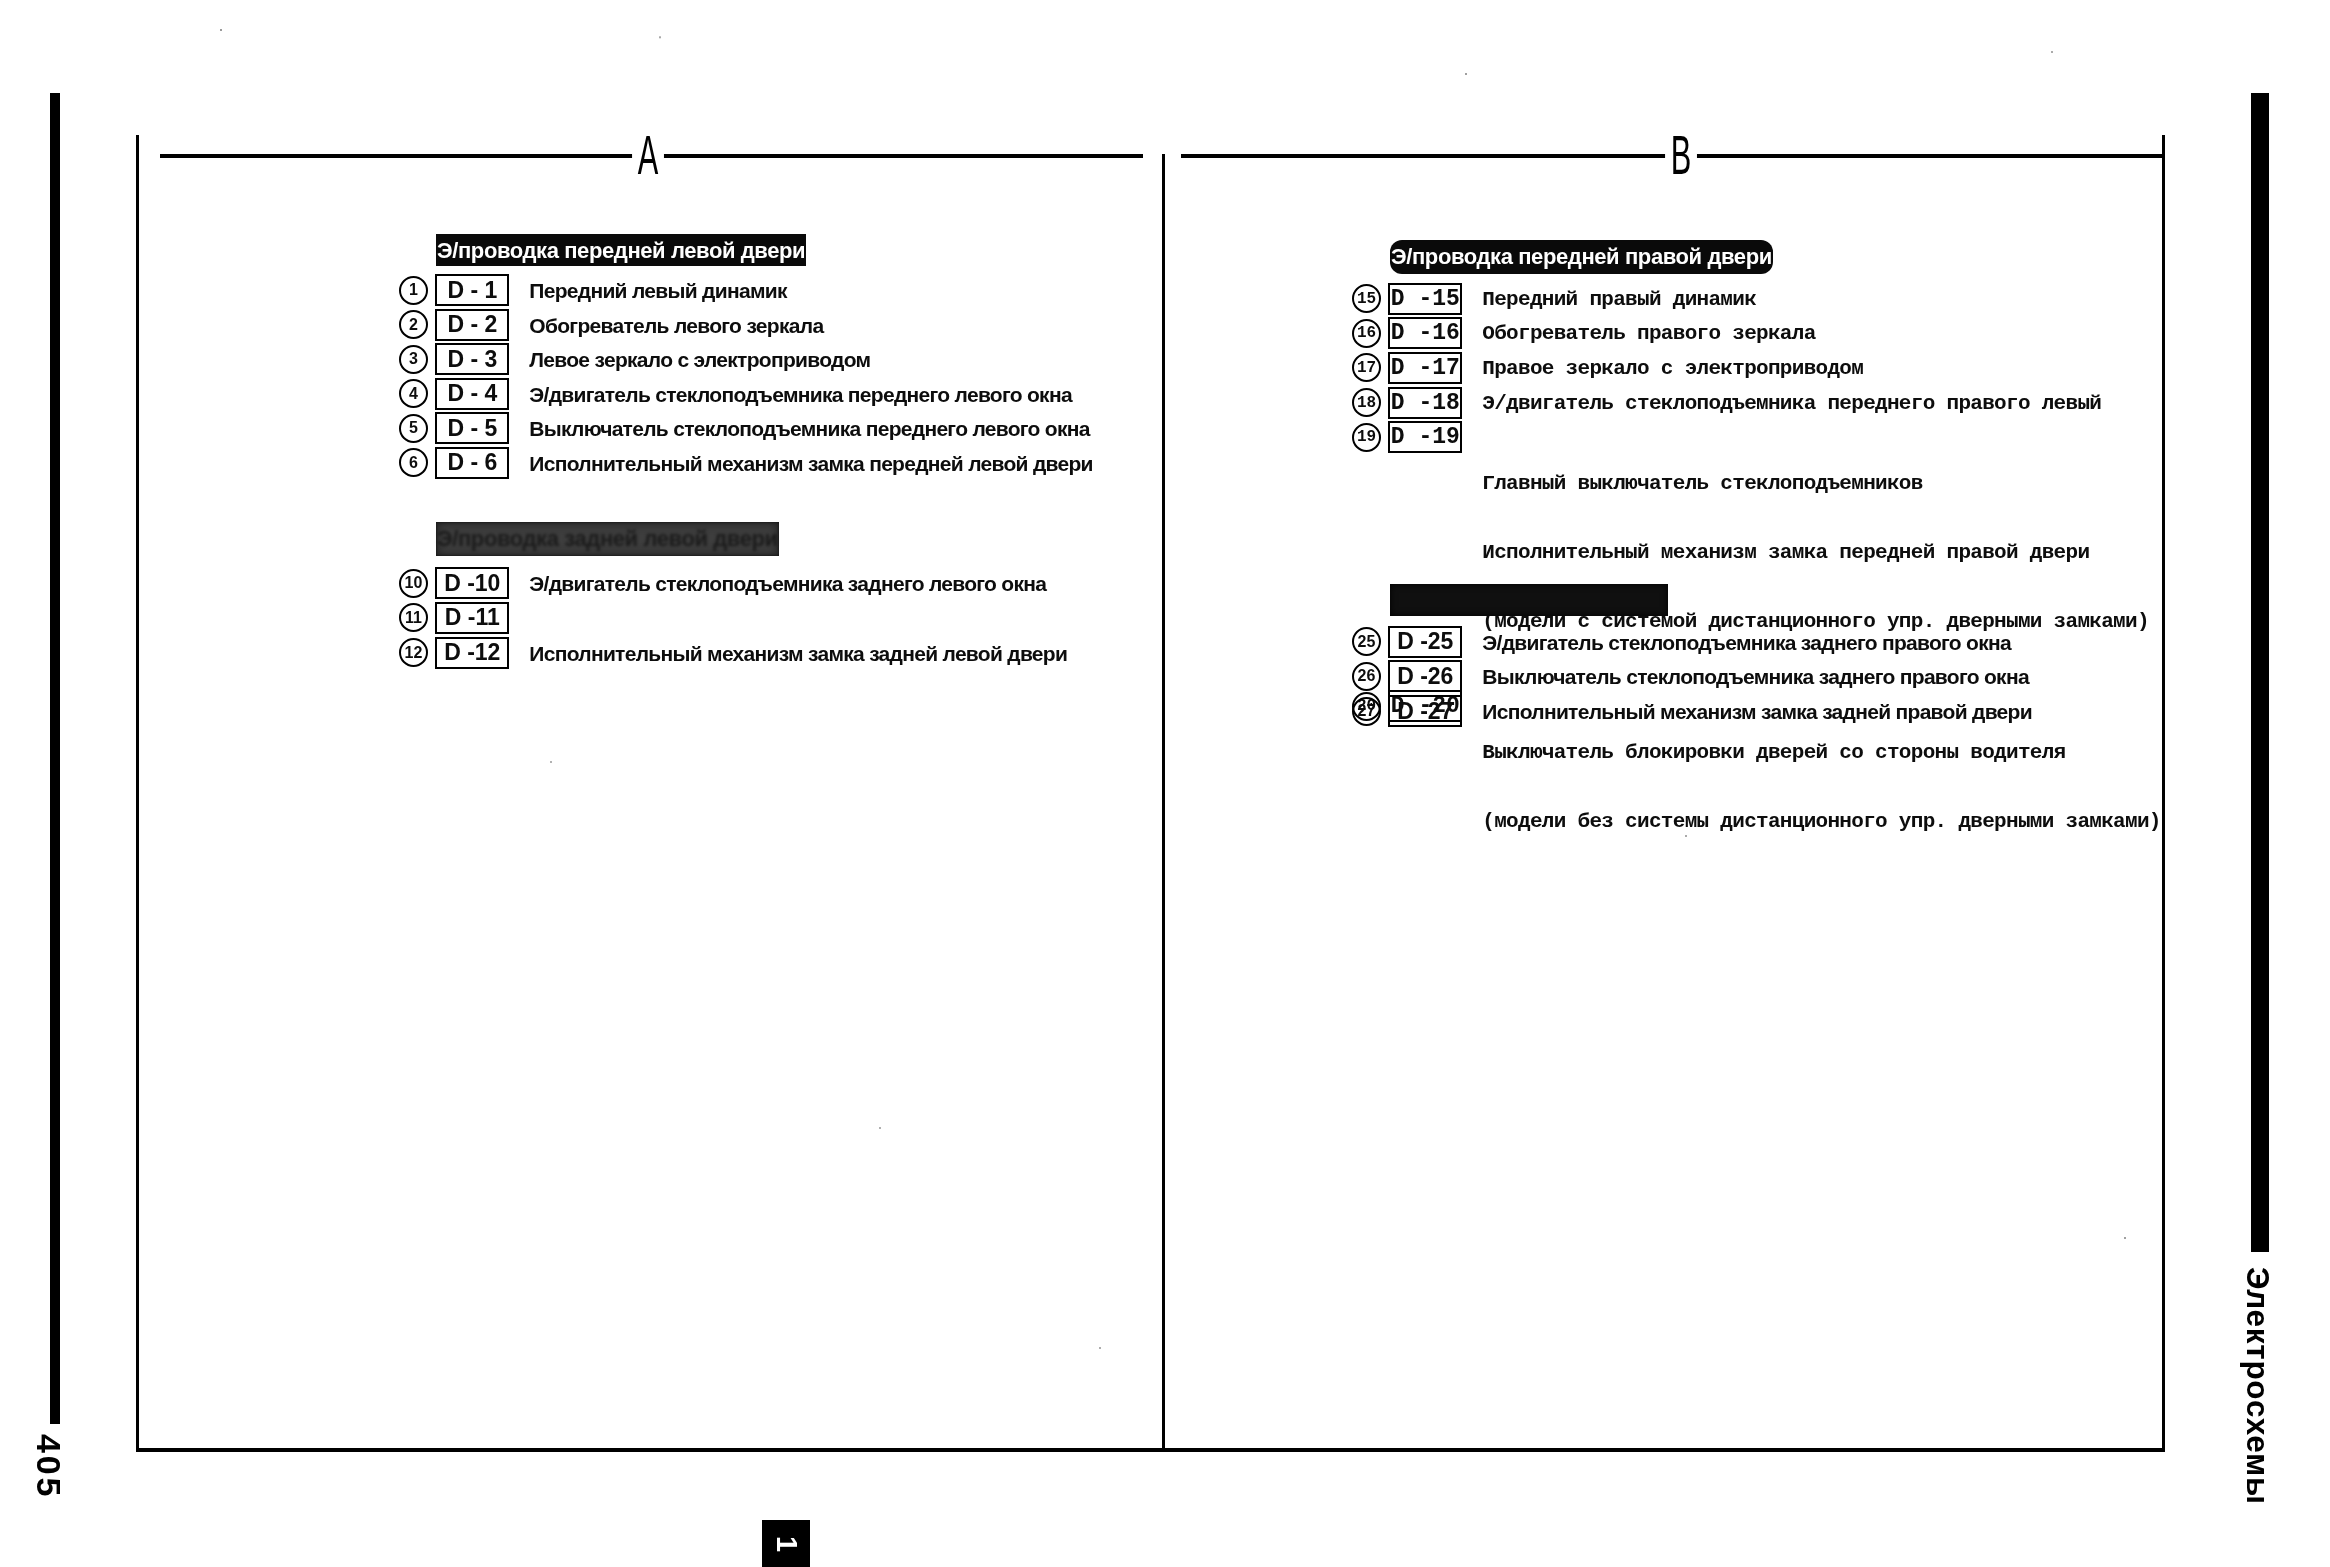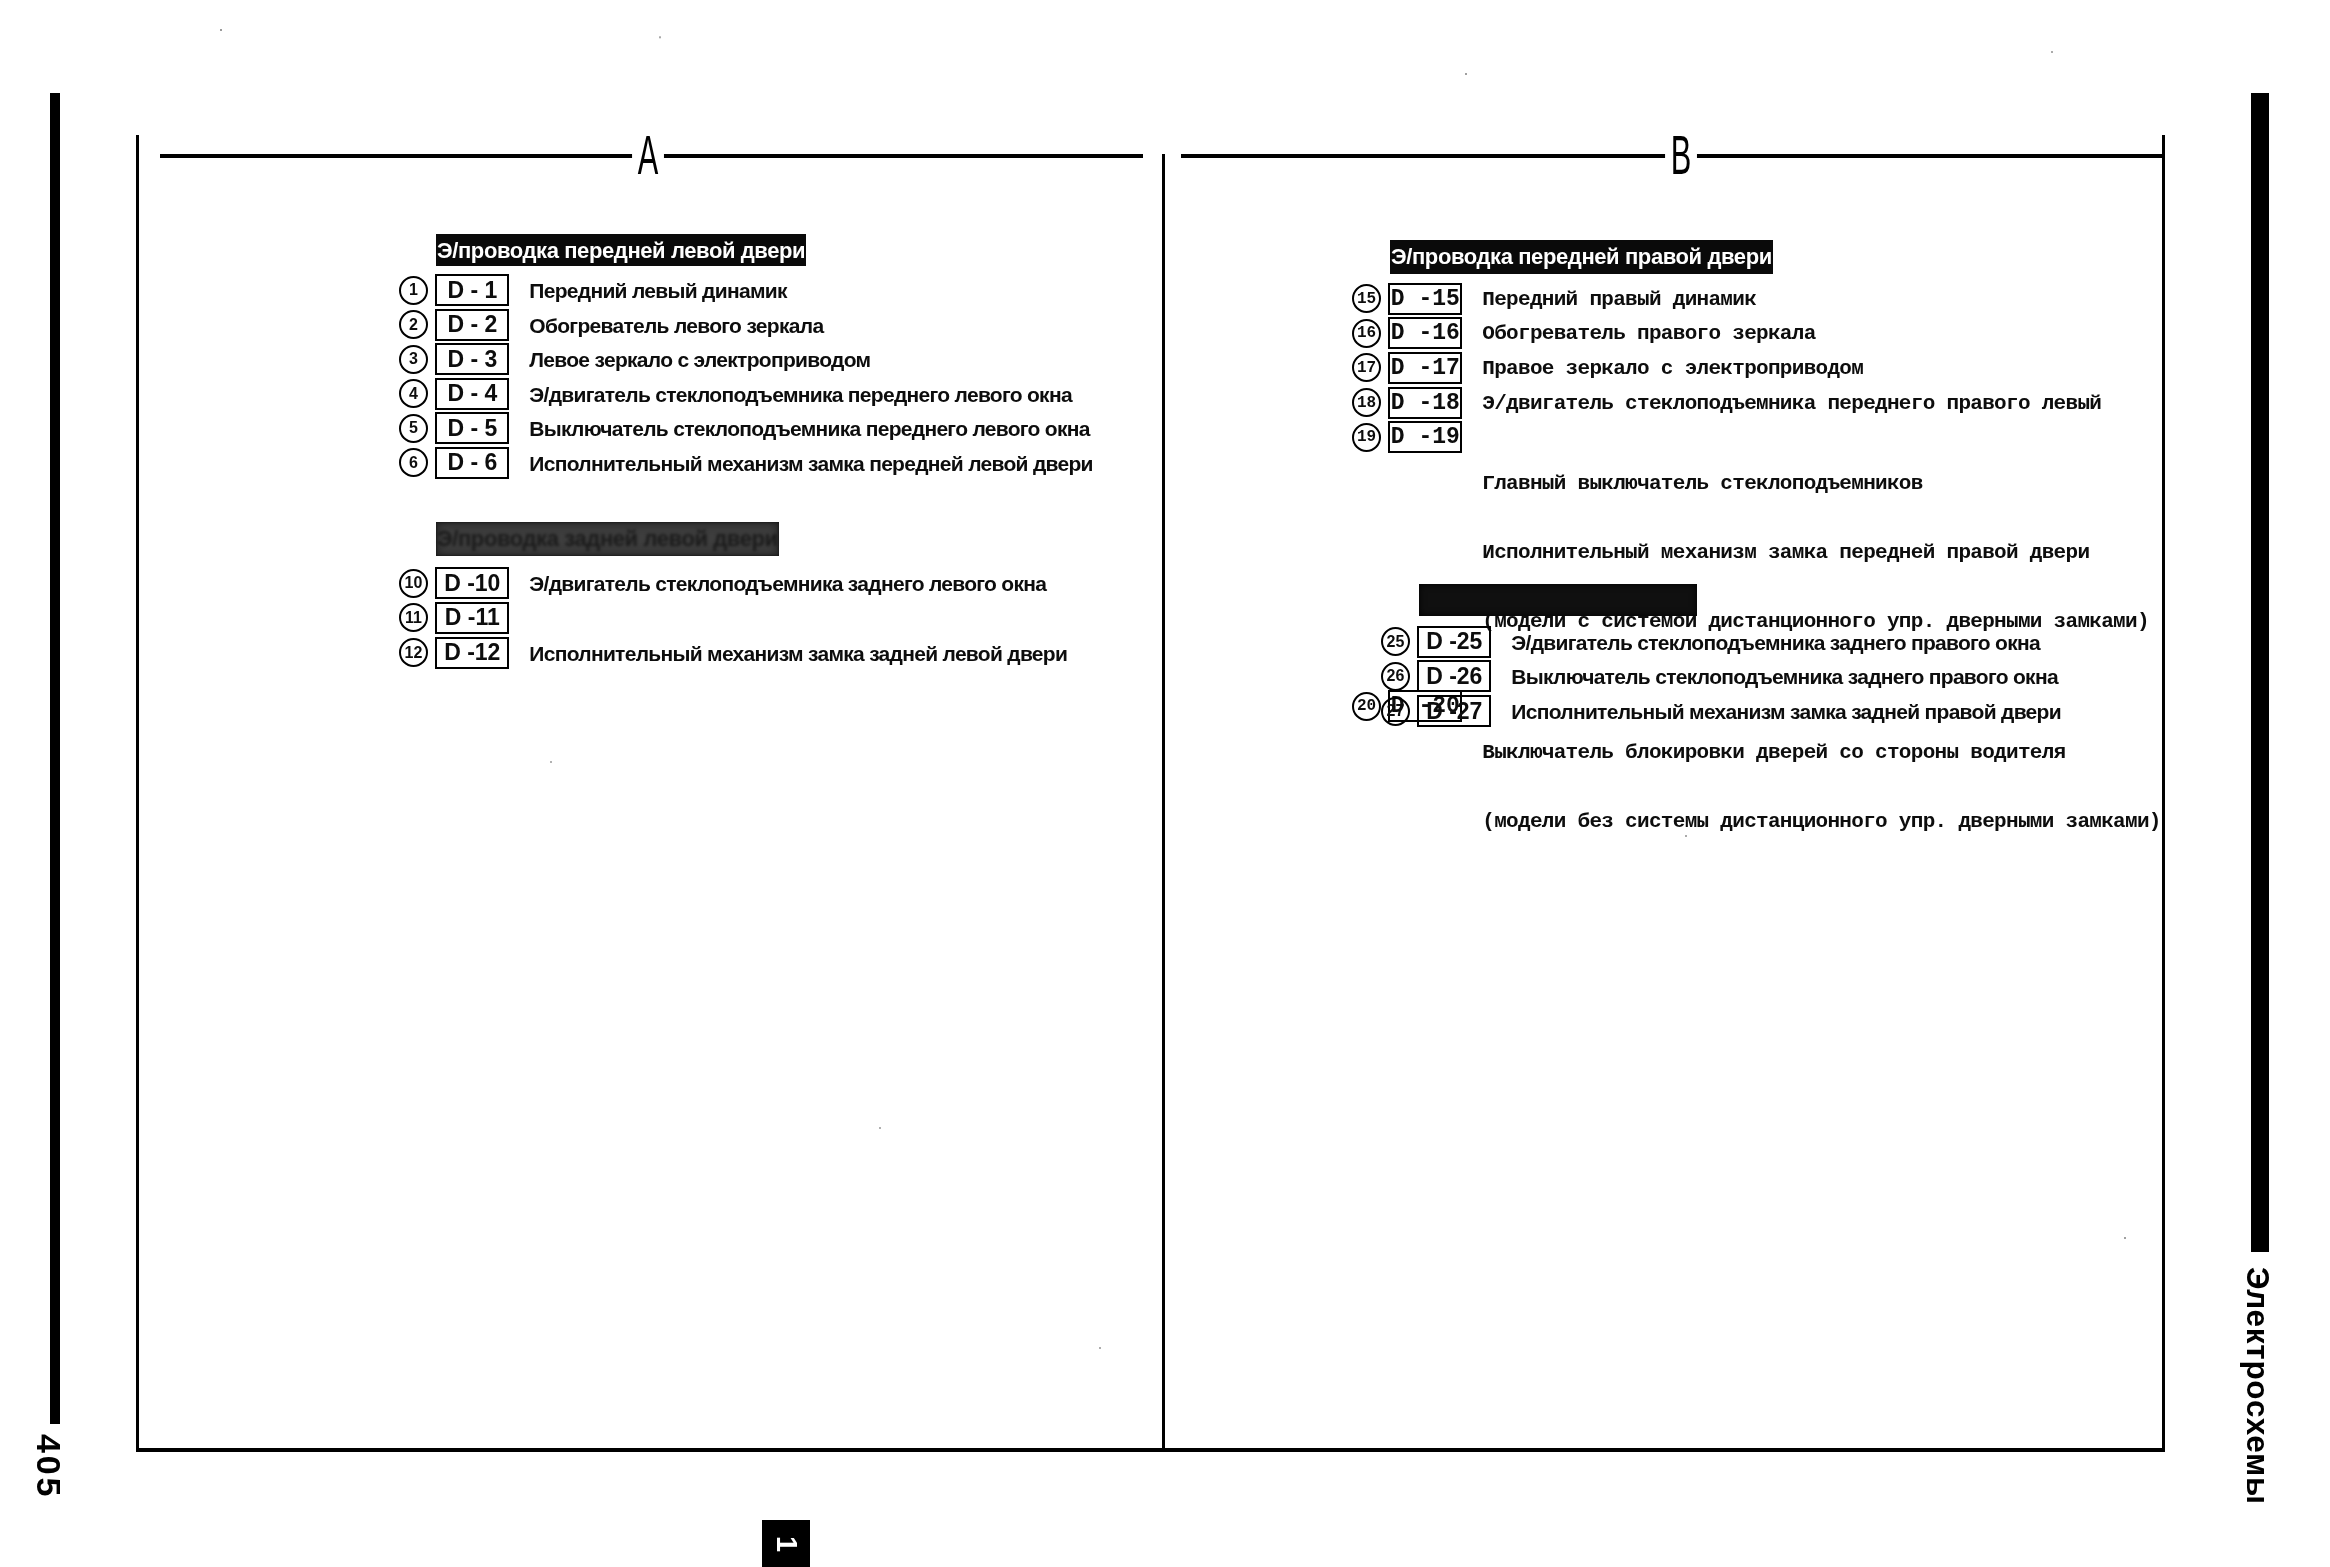--- a/index.html
+++ b/index.html
@@ -135,21 +135,21 @@
       </div>
       <div class="row">
         <span class="circ">12</span>
         <span class="dbox">D -12</span>
         <div class="lines"><div>Исполнительный механизм замка задней левой двери</div></div>
       </div>
     </div>
   </section>
 
   <section class="list-block" style="left:1352px;top:240px;width:813px;">
-    <div class="sec-header" style="height:34px;line-height:34px;margin-left:38px;">Э/проводка передней правой двери</div>
+    <div class="sec-header" style="height:34px;line-height:34px;margin-left:38px;border-radius:12px;">Э/проводка передней правой двери</div>
     <div class="rows" style="margin-top:8.8px;font-family:Liberation Mono, monospace;">
       <div class="row">
         <span class="circ">15</span>
         <span class="dbox">D -15</span>
         <div class="lines"><div>Передний правый динамик</div></div>
       </div>
       <div class="row">
         <span class="circ">16</span>
         <span class="dbox">D -16</span>
         <div class="lines"><div>Обогреватель правого зеркала</div></div>
@@ -177,21 +177,21 @@
         <span class="circ">20</span>
         <span class="dbox">D -20</span>
         <div class="lines">
           <div>Выключатель блокировки дверей со стороны водителя</div>
           <div>(модели без системы дистанционного упр. дверными замками)</div>
         </div>
       </div>
     </div>
   </section>
 
-  <section class="list-block" style="left:1352px;top:584px;width:813px;margin-left:29px;">
+  <section class="list-block" style="left:1352px;top:584px;width:813px;">
     <div class="sec-header redacted" style="margin-left:38px;"><span></span></div>
     <div class="rows rows-wide" style="margin-top:9.5px;">
       <div class="row">
         <span class="circ">25</span>
         <span class="dbox">D -25</span>
         <div class="lines"><div>Э/двигатель стеклоподъемника заднего правого окна</div></div>
       </div>
       <div class="row">
         <span class="circ">26</span>
         <span class="dbox">D -26</span>

